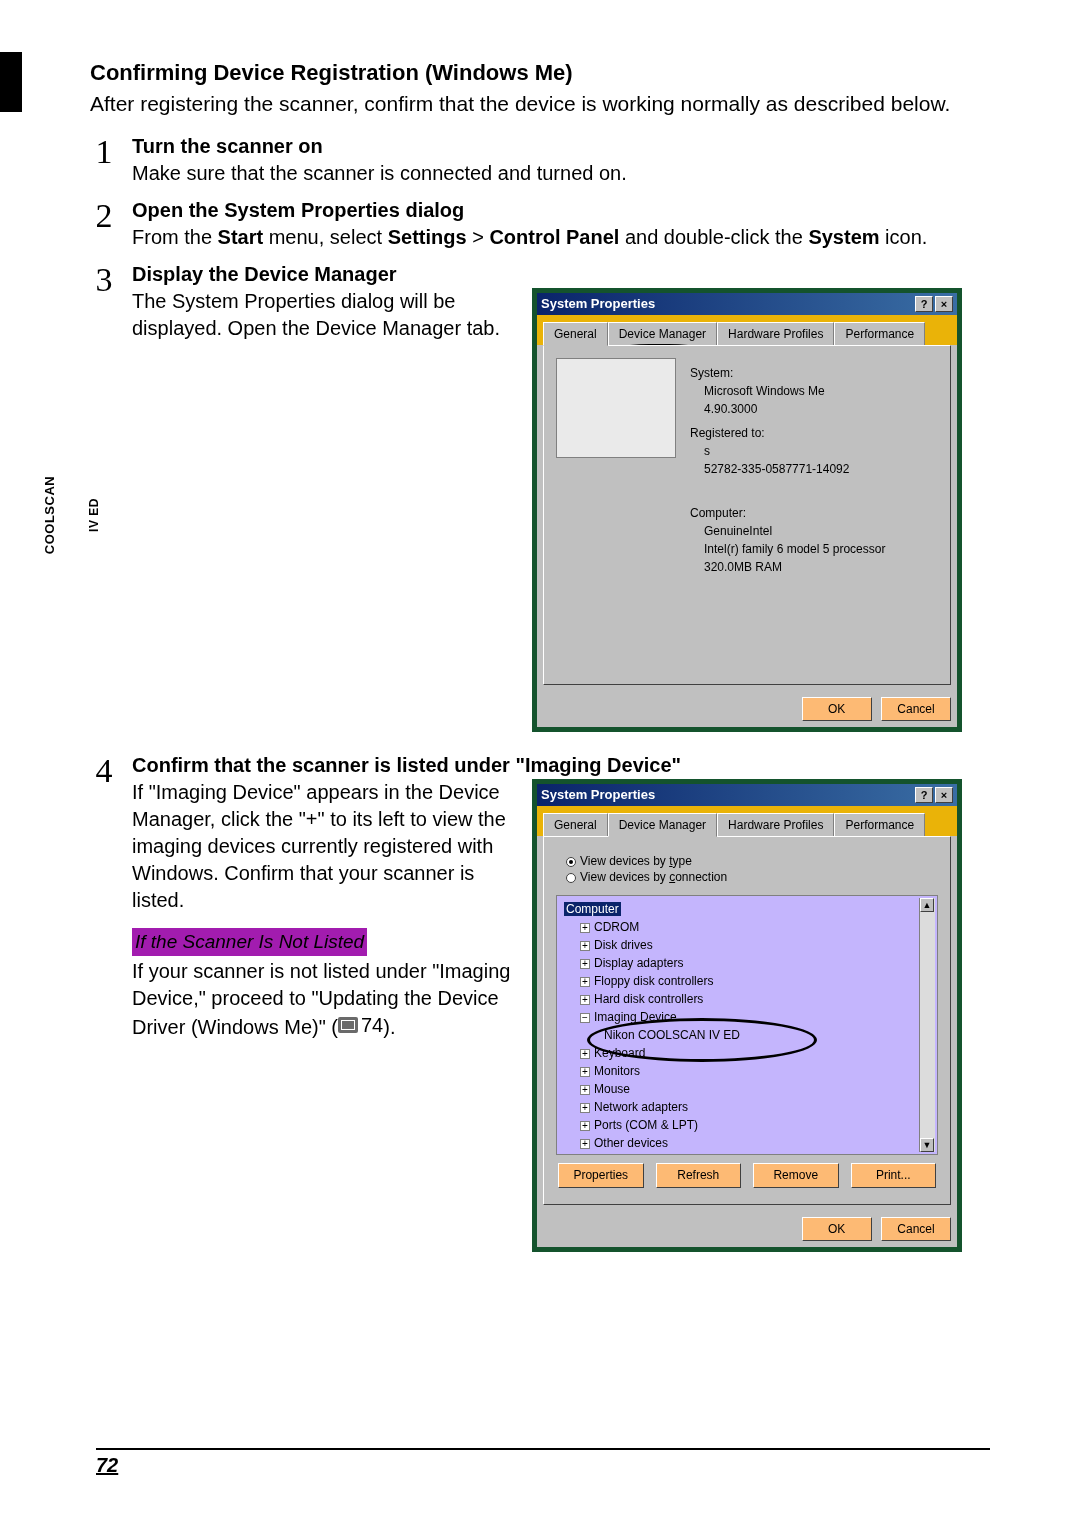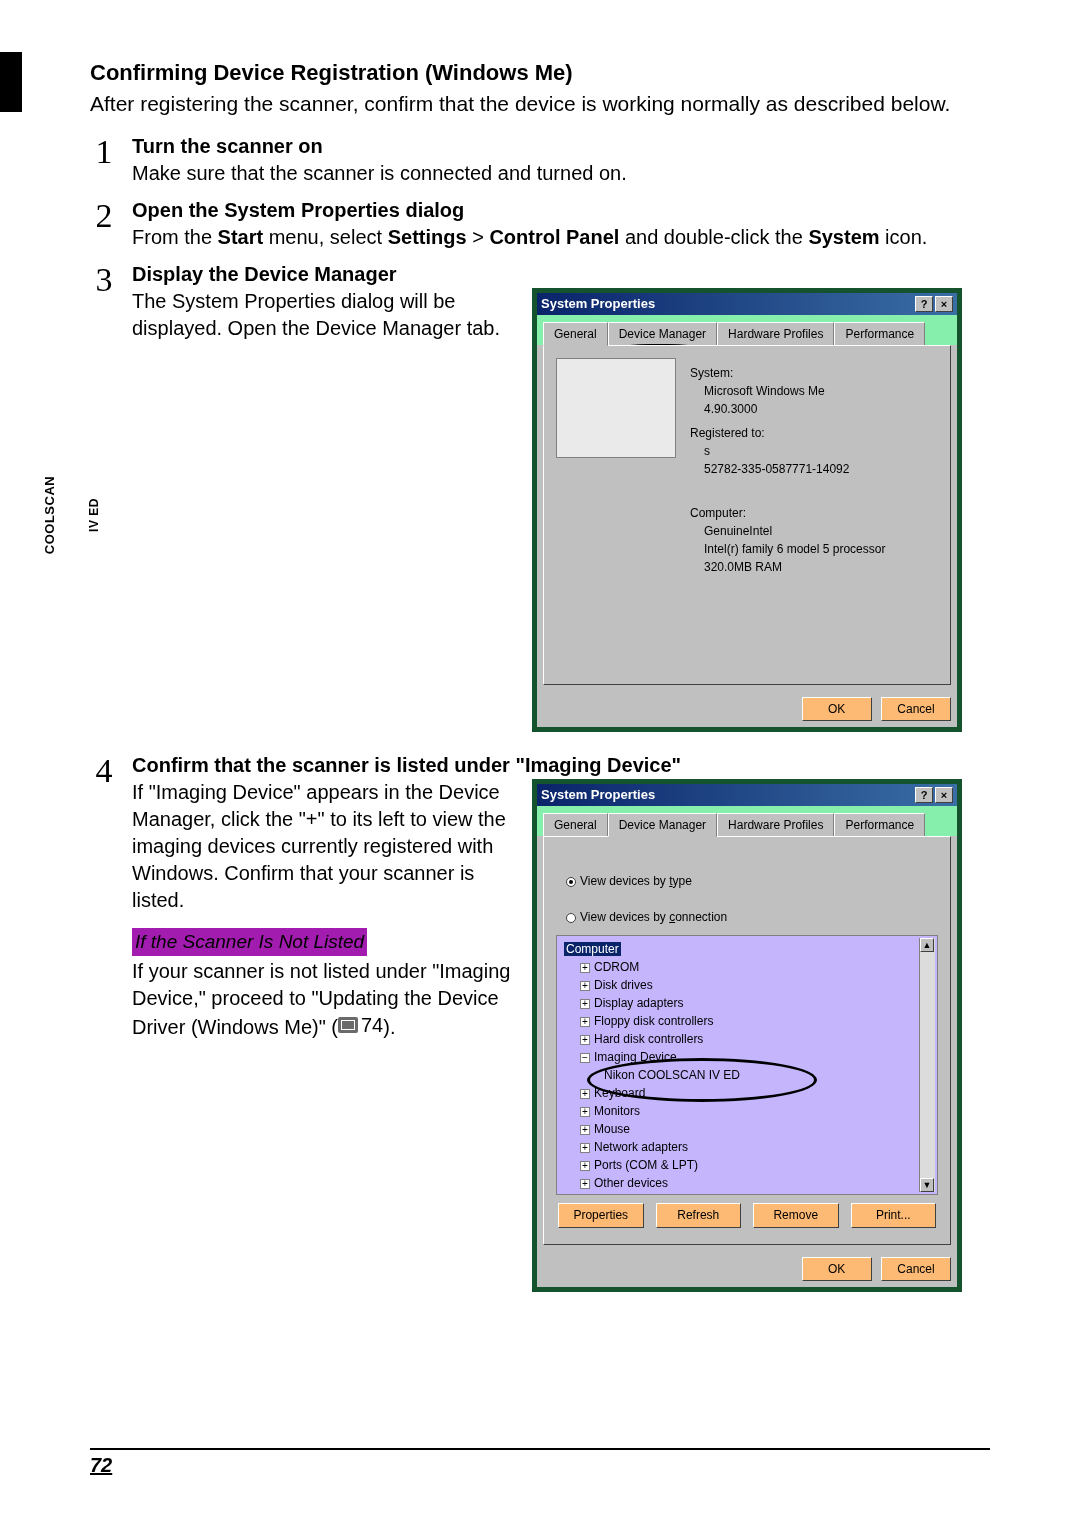--- a/index.html
+++ b/index.html
@@ -16,55 +16,55 @@
   .step-body { flex: 1; font-size: 20px; line-height: 1.35; }
   .step-title { font-weight: bold; }
   .step-text { }
   .step3-row { display: flex; gap: 20px; }
   .step3-text { width: 380px; }
   .screenshot { border: 5px solid #14532d; background: #c0c0c0; font-family: "MS Sans Serif", Tahoma, sans-serif; font-size: 12px; color: #000; }
   .titlebar { background: linear-gradient(to right, #0a246a, #3a6ea5); color: #fff; display: flex; align-items: center; justify-content: space-between; padding: 2px 4px; }
   .titlebar .t { font-weight: bold; font-size: 13px; }
   .titlebar .btns { display: flex; gap: 2px; }
   .winbtn { width: 18px; height: 16px; background: #c0c0c0; border-top: 1px solid #fff; border-left: 1px solid #fff; border-right: 1px solid #404040; border-bottom: 1px solid #404040; font-size: 11px; text-align: center; line-height: 14px; color: #000; font-weight: bold; }
-  .tabrow { display: flex; padding: 6px 16px 0 6px; background: #86efac; }
+  .tabrow { display: flex; padding: 6px 16px 0 6px; background: #eab308; }
   .tab { padding: 3px 10px; border-top: 1px solid #fff; border-left: 1px solid #fff; border-right: 1px solid #808080; background: #c0c0c0; position: relative; top: 1px; font-size: 12px; }
   .tab.inactive { color: #000; }
   .tab.active { background: #c0c0c0; border-bottom: 1px solid #c0c0c0; z-index: 2; }
   .tabpane { margin: 0 6px 6px 6px; border-top: 1px solid #fff; border-left: 1px solid #fff; border-right: 1px solid #404040; border-bottom: 1px solid #404040; background: #c0c0c0; padding: 12px; position: relative; }
   .circle-dm { position: absolute; border: 3px solid #000; border-radius: 50%/60%; width: 120px; height: 26px; left: 62px; top: 29px; pointer-events: none; }
   .sysinfo { display: flex; gap: 14px; }
   .pcimg { width: 120px; height: 100px; background: #eaeaea; border: 1px solid #808080; display: flex; align-items: center; justify-content: center; font-size: 10px; color: #666; }
   .infocol { font-size: 12px; line-height: 1.5; }
   .info-lbl { margin-top: 6px; }
   .info-ind { padding-left: 14px; }
   .dlg-btnrow { text-align: right; padding-top: 10px; }
   .dlg-btn { display: inline-block; min-width: 70px; padding: 3px 12px; background: #fdba74; border-top: 1px solid #fff; border-left: 1px solid #fff; border-right: 1px solid #404040; border-bottom: 1px solid #404040; text-align: center; font-size: 12px; margin-left: 6px; }
   .ss1 { width: 430px; }
   .ss2 { width: 430px; }
   .step4-row { display: flex; gap: 20px; }
   .step4-text { width: 380px; font-size: 20px; line-height: 1.35; }
   .subhead { font-style: italic; font-size: 19px; background: #a21caf; padding: 1px 3px; margin-top: 14px; margin-bottom: 2px; display: inline-block; }
   .radio-row { padding: 4px 6px 10px 10px; font-size: 12px; }
-  .radio { display: inline-block; margin-right: 40px; margin-top: 20px; }
+  .radio { display: inline-block; margin-right: 40px; }
   .radio .dot { display: inline-block; width: 10px; height: 10px; border: 1px solid #404040; border-radius: 50%; background: #fff; position: relative; vertical-align: middle; margin-right: 4px; }
   .radio .dot.sel::after { content: ""; position: absolute; left: 2px; top: 2px; width: 4px; height: 4px; background: #000; border-radius: 50%; }
   .tree { background: #c4b5fd; border: 1px solid #808080; height: 260px; overflow: hidden; padding: 4px 7px; font-size: 12px; line-height: 1.5; position: relative; }
   .tree .node { white-space: nowrap; }
   .tree .lvl1 { padding-left: 16px; }
   .tree .lvl2 { padding-left: 40px; }
   .tree .box { display: inline-block; width: 10px; height: 10px; border: 1px solid #808080; text-align: center; line-height: 8px; font-size: 10px; margin-right: 4px; background: #fff; }
   .tree .sel { background: #0a246a; color: #fff; padding: 0 2px; }
   .tree .hl { position: absolute; border: 3px solid #000; border-radius: 50%/50%; width: 230px; height: 44px; left: 30px; top: 122px; pointer-events: none; }
   .ss-btnrow4 { display: flex; gap: 12px; padding: 8px 2px 4px 2px; }
   .ss-btnrow4 .dlg-btn { flex: 1; min-width: 0; margin: 0; }
   .pageref { display: inline-flex; align-items: center; gap: 3px; }
   .pageref-icon { display: inline-block; width: 20px; height: 16px; background: #6a6a6a; border-radius: 2px; position: relative; }
   .pageref-icon::after { content: ""; position: absolute; left: 3px; top: 3px; width: 12px; height: 8px; border: 1px solid #fff; }
-  .footer { position: absolute; left: 90px; right: 90px; bottom: 52px; border-top: 2px solid #000; padding-top: 4px; }
+  .footer { position: absolute; left: 96px; right: 90px; bottom: 52px; border-top: 2px solid #000; padding-top: 4px; }
   .pagenum { font-weight: bold; font-style: italic; font-size: 20px; text-decoration: underline; }
   .scrollbar { position: absolute; right: 2px; top: 2px; bottom: 2px; width: 16px; background: #dcdcdc; border-left: 1px solid #808080; }
   .scrollbar .arrow { width: 14px; height: 14px; background: #c0c0c0; border-top: 1px solid #fff; border-left: 1px solid #fff; border-right: 1px solid #404040; border-bottom: 1px solid #404040; font-size: 9px; text-align: center; line-height: 12px; position: absolute; left: 0; }
   .scrollbar .up { top: 0; }
   .scrollbar .dn { bottom: 0; }
   .underline { text-decoration: underline; }
 </style>
 </head>
 <body>
 

